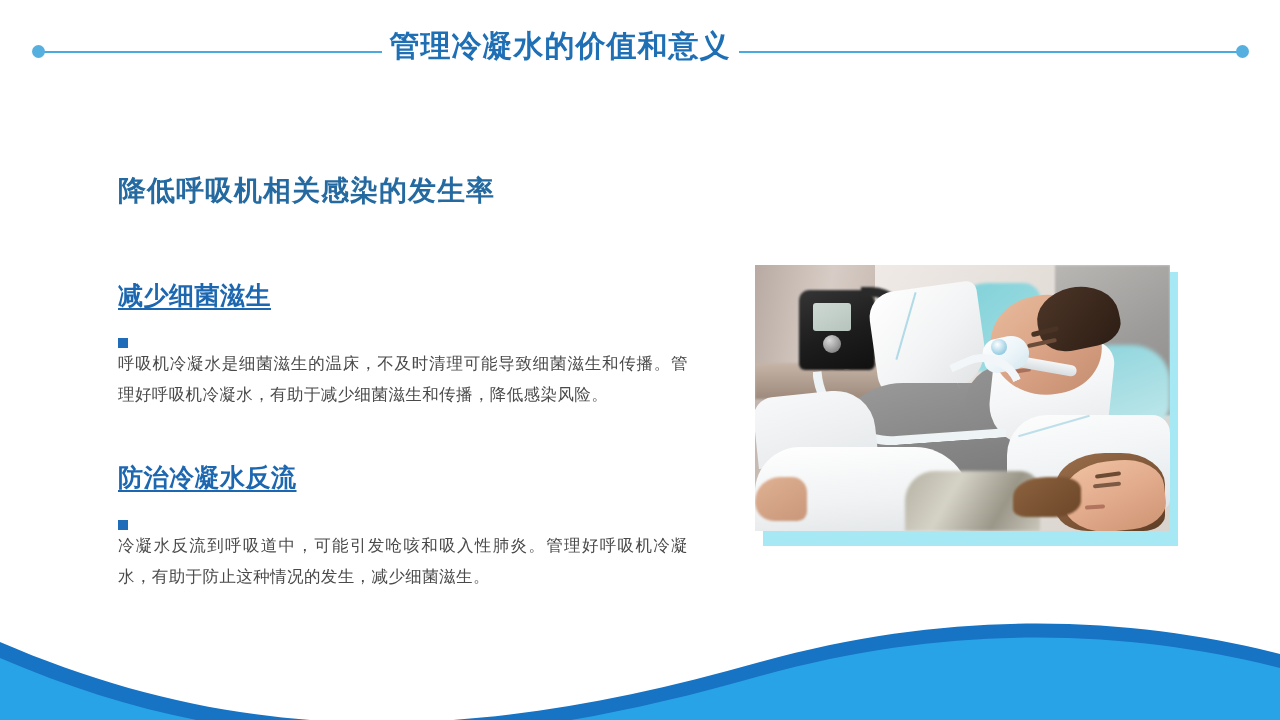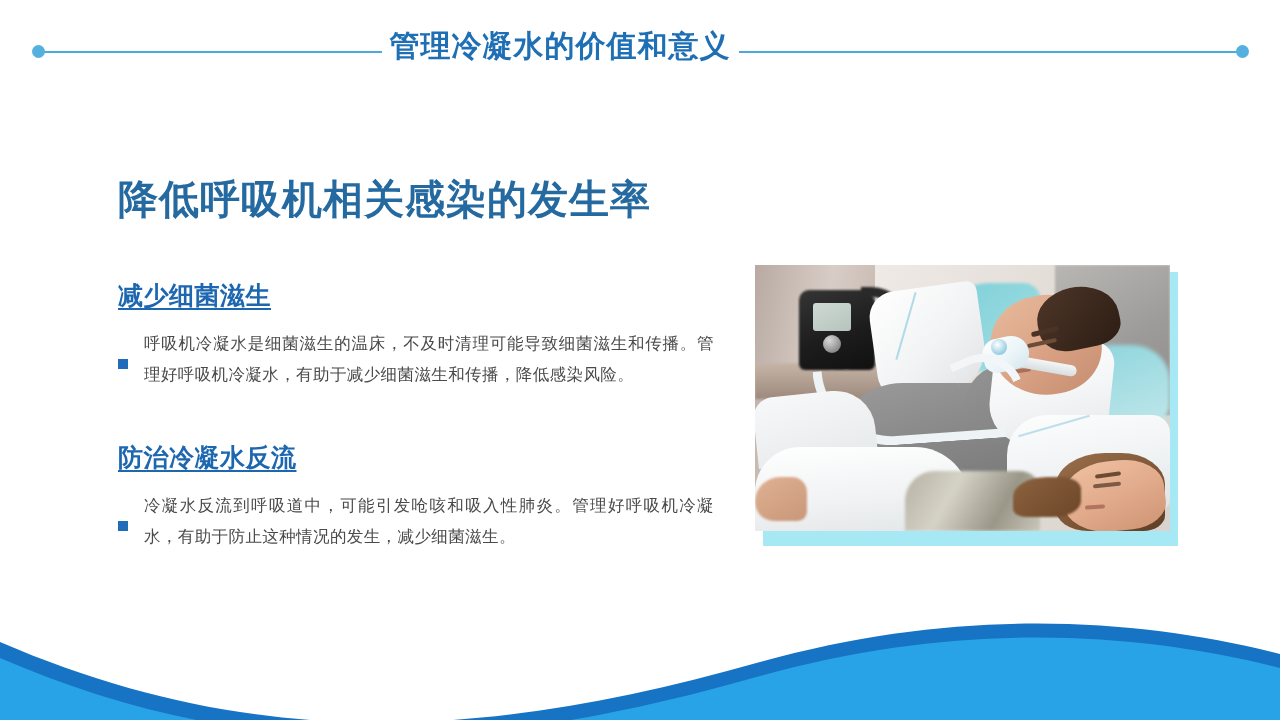--- a/index.html
+++ b/index.html
@@ -59,21 +59,21 @@
     padding: 0 8px;
     position: relative;
     z-index: 2;
   }
 
   
   .main-heading {
     position: absolute;
     left: 118px;
     top: 172px;
-    font-size: 40px;
+    font-size: 28px;
     font-weight: bold;
     color: #24699f;
     letter-spacing: 1px;
   }
 
   
   .content-col {
     position: absolute;
     left: 118px;
     top: 272px;
@@ -85,22 +85,23 @@
     color: #1c67b0;
     text-decoration: underline;
     text-underline-offset: 4px;
     letter-spacing: 0.5px;
     margin: 7px 0 10px 0;
     display: inline-block;
   }
   .sub-heading-wrap { display: block; }
   .bullet-row {
     display: flex;
-    align-items: center;
+    align-items: flex-start;
     margin-top: 6px;
+    flex-direction: column;
   }
   .bullet-marker {
     width: 10px;
     height: 10px;
     background: #1f6db8;
     flex: 0 0 10px;
     margin-top: 10px;
     margin-right: 16px;
   }
   .bullet-text {

